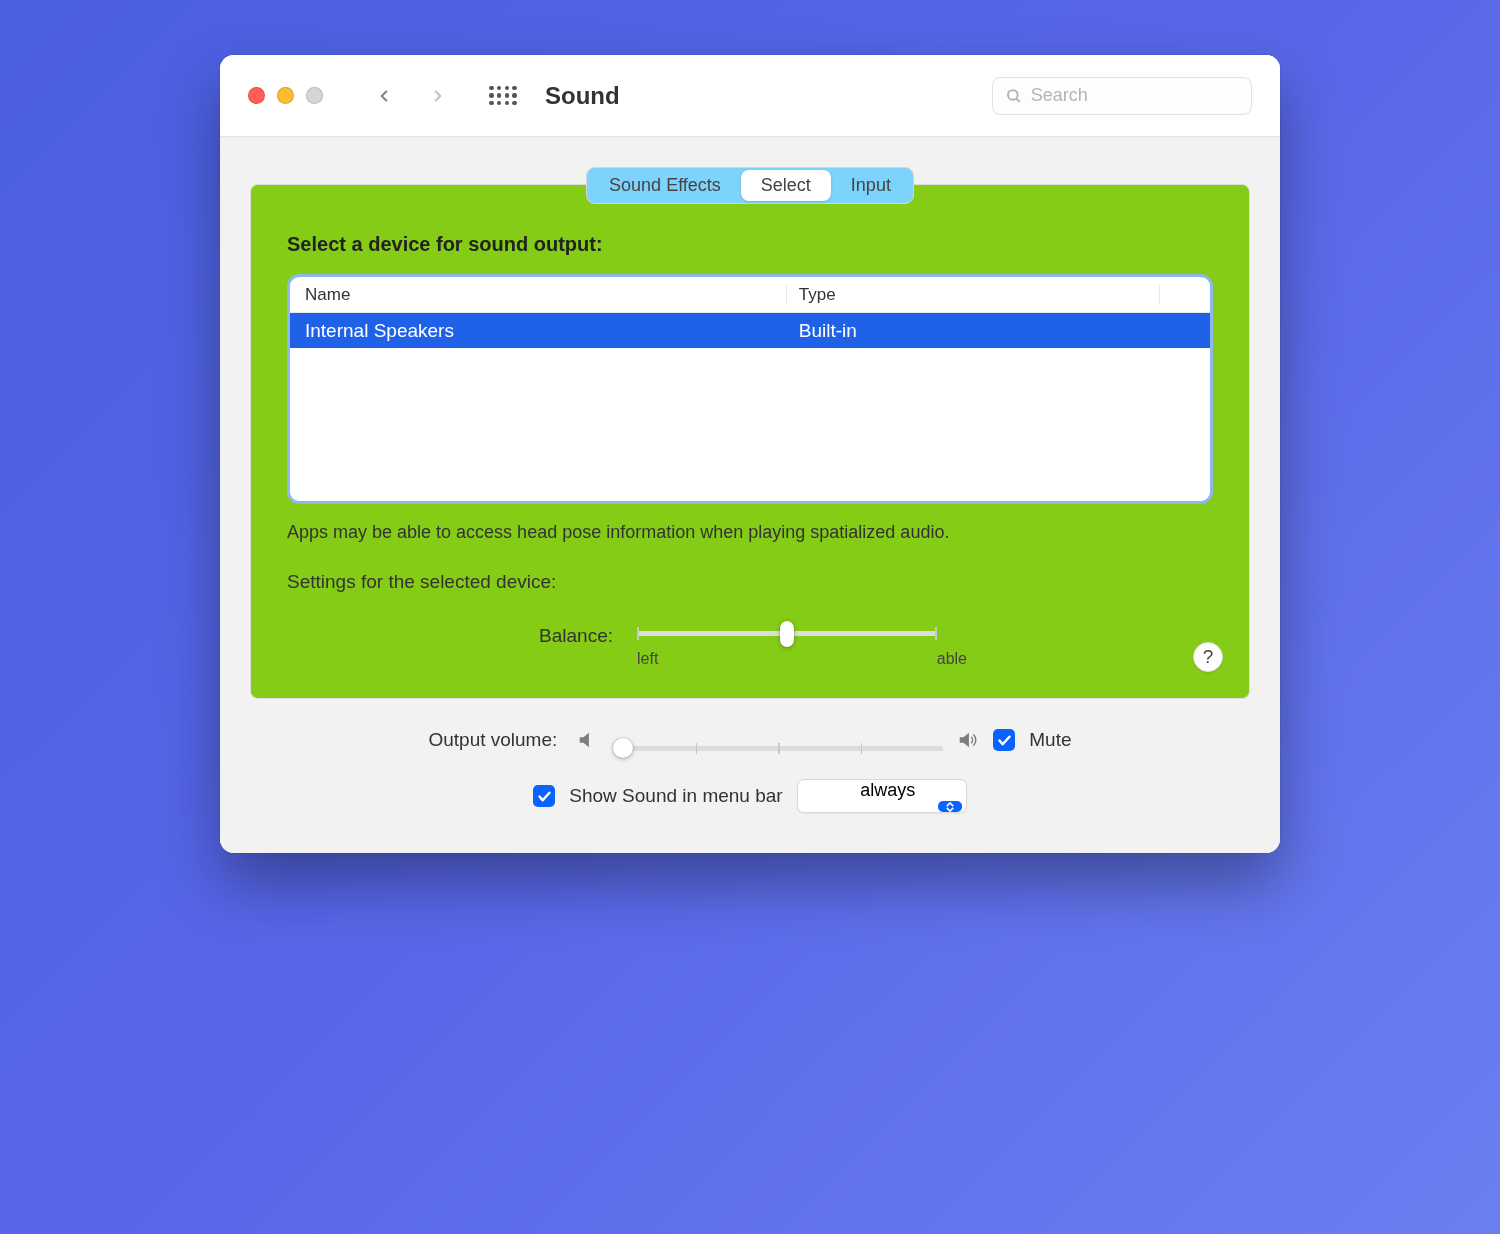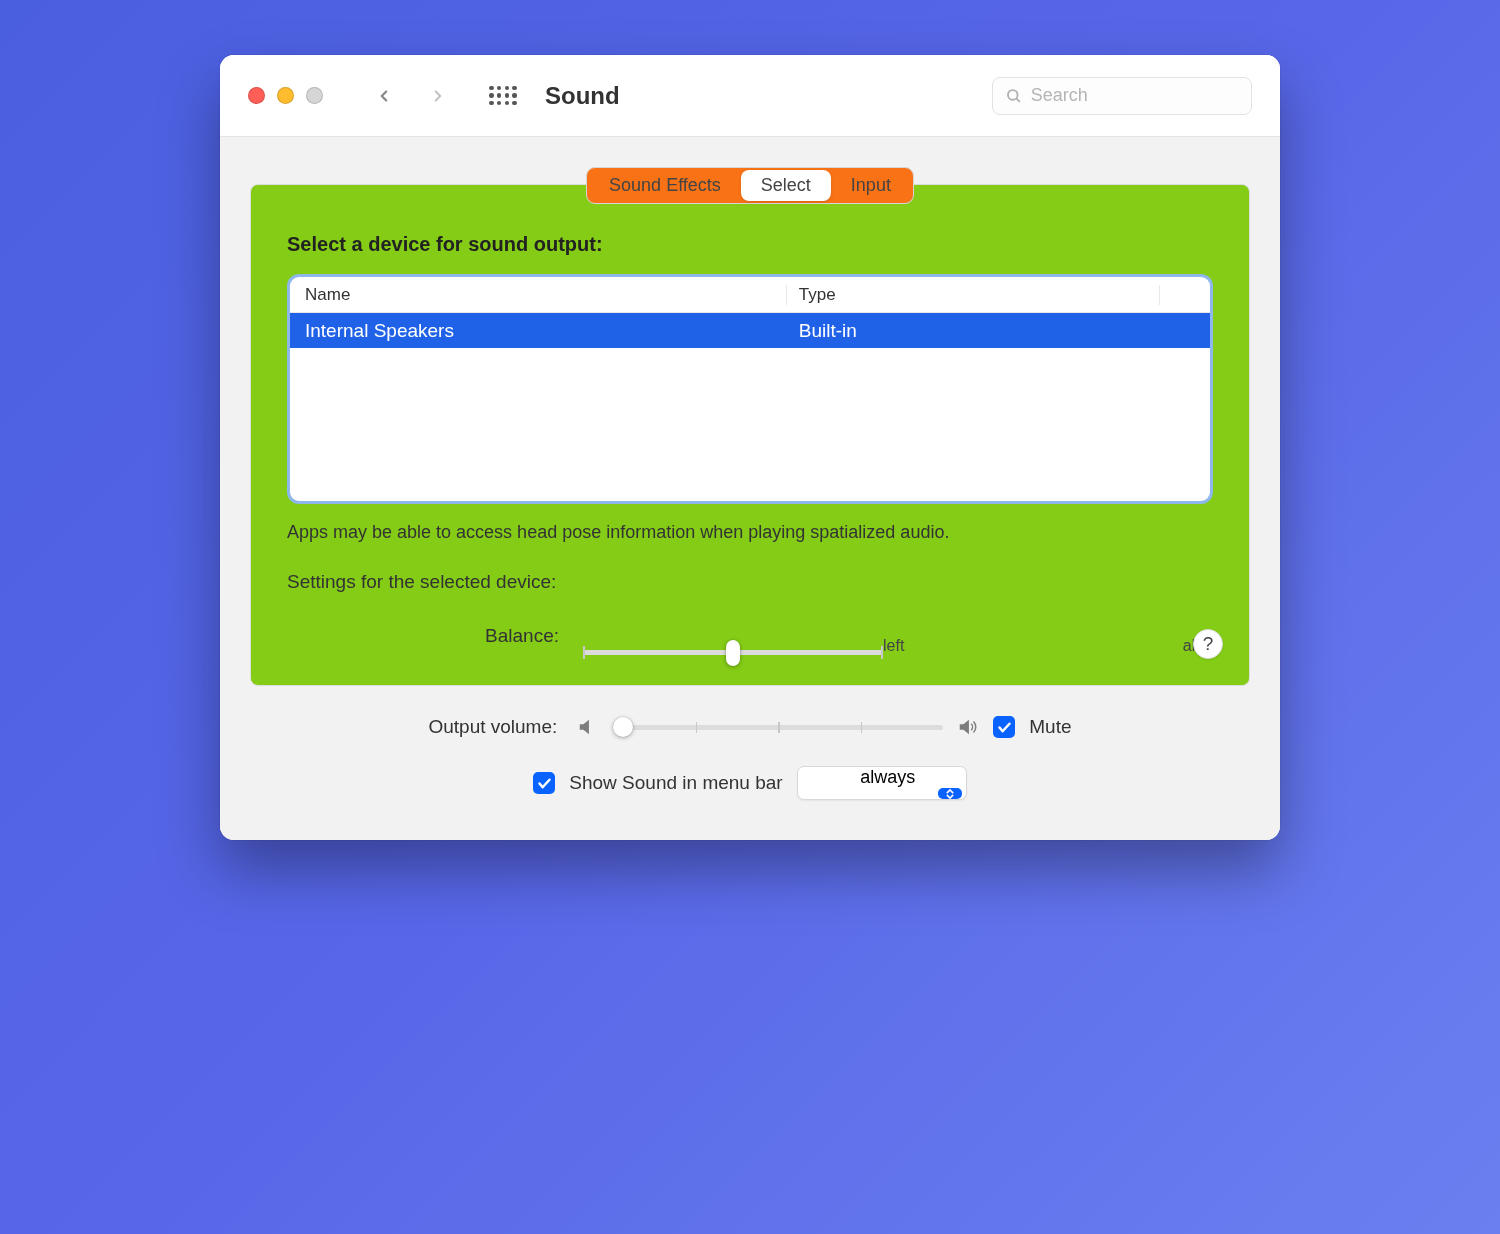--- a/index.html
+++ b/index.html
@@ -39,21 +39,21 @@
 .grid-dot { width: 4.5px; height: 4.5px; background: #555; border-radius: 50%; }
 .title-text { margin-left: 28px; font-size: 24px; font-weight: 700; color: #333; }
 .search-box { margin-left: auto; width: 260px; height: 38px; border: 1px solid #e2e2e2; border-radius: 8px; display: flex; align-items: center; padding: 0 12px; background:#fdfdfd;}
 .search-icon { width: 20px; height: 20px; margin-right: 8px; }
 .search-input { border: none; outline: none; font-size: 18px; color: #999; background: transparent; width: 100%; }
 .search-input::placeholder { color: #b5b5b5; }
 
 .body-area { background: #f2f2f2; padding: 0 0 40px 0; }
 
 .tab-bar { display: flex; justify-content: center; padding-top: 30px; position: relative; z-index: 2;}
-.tabs { display: flex; background: #f97316; border-radius: 9px; padding: 2px; border: 0.5px solid #d6d6d6;}
+.tabs { display: flex; background: #7dd3fc; border-radius: 9px; padding: 2px; border: 0.5px solid #d6d6d6;}
 .tab { padding: 5px 20px; font-size: 18px; color: #444; border-radius: 8px; cursor: pointer; }
 .tab.selected { background: #fff; box-shadow: 0 1px 3px rgba(0,0,0,0.15); }
 
 .panel {
   margin: -20px 30px 0 30px;
   border: 1px solid #dcdcdc;
   border-radius: 8px;
   background: #84cc16;
   padding: 48px 36px 30px 36px;
   position: relative;
@@ -74,30 +74,30 @@
 .table-row { display: flex; height: 35px; align-items: center; font-size: 19px; }
 .table-row.selected { background: #1f62e8; color: #fff; }
 .cell-name { width: 54%; padding-left: 15px; }
 .cell-type { flex: 1; padding-left: 12px; }
 
 .panel-note { font-size: 18px; color: #333; margin-top: 18px; }
 .settings-heading { font-size: 19px; color: #333; margin-top: 28px; }
 
 .balance-row { display: flex; align-items: flex-start; margin-top: 30px; }
 .balance-label { width: 350px; text-align: right; font-size: 19px; color: #333; padding-right: 24px; padding-top: 2px;}
-.balance-slider-wrap { display: flex; flex-direction: row; align-items: flex-end; }
+.balance-slider-wrap { display: flex; flex-direction: column; align-items: flex-start; }
 .slider-track { width: 300px; height: 5px; background: #dcdcdc; border-radius: 3px; position: relative; margin-top: 8px;}
 .slider-tick { position: absolute; top: -4px; width: 2px; height: 13px; background: #c8c8c8; }
 .slider-knob { position: absolute; top: -10px; left: 50%; transform: translateX(-50%); width: 14px; height: 26px; background: #fff; border-radius: 7px; box-shadow: 0 1px 4px rgba(0,0,0,0.3), 0 0 0 0.5px rgba(0,0,0,0.1); cursor: pointer;}
 .slider-labels { display: flex; justify-content: space-between; width: 330px; margin-top: 14px; font-size: 16px; color: #444;}
 
 .help-btn { position: absolute; right: 26px; bottom: 26px; width: 30px; height: 30px; border-radius: 50%; background: #fff; border: 1px solid #ddd; display:flex; align-items:center; justify-content:center; font-size: 19px; color:#444; cursor:pointer; box-shadow: 0 1px 2px rgba(0,0,0,0.1);}
 
 .footer { padding: 30px 30px 0 30px; }
-.vol-row { display: flex; align-items: center; justify-content: center; gap: 14px; }
+.vol-row { display: flex; align-items: flex-end; justify-content: center; gap: 14px; }
 .vol-label { font-size: 19px; color: #333; margin-right: 6px;}
 .speaker-icon { width: 22px; height: 22px; }
 .vol-slider-track { width: 330px; height: 5px; background: #dcdcdc; border-radius: 3px; position: relative; }
 .vol-slider-knob { position: absolute; top: -8px; left: 0%; width: 20px; height: 20px; background: #fff; border-radius: 50%; box-shadow: 0 1px 4px rgba(0,0,0,0.3), 0 0 0 0.5px rgba(0,0,0,0.1); cursor: pointer;}
 .vol-tick { position: absolute; top: -3px; width: 1.5px; height: 11px; background: #c8c8c8; }
 .checkbox { width: 22px; height: 22px; border-radius: 5px; background: #0a62ff; display: inline-flex; align-items: center; justify-content: center; cursor: pointer;}
 .checkbox svg { width: 15px; height: 15px; }
 .mute-label { font-size: 19px; color: #333;}
 
 .menubar-row { display: flex; align-items:center; justify-content:center; gap: 14px; margin-top: 28px;}

